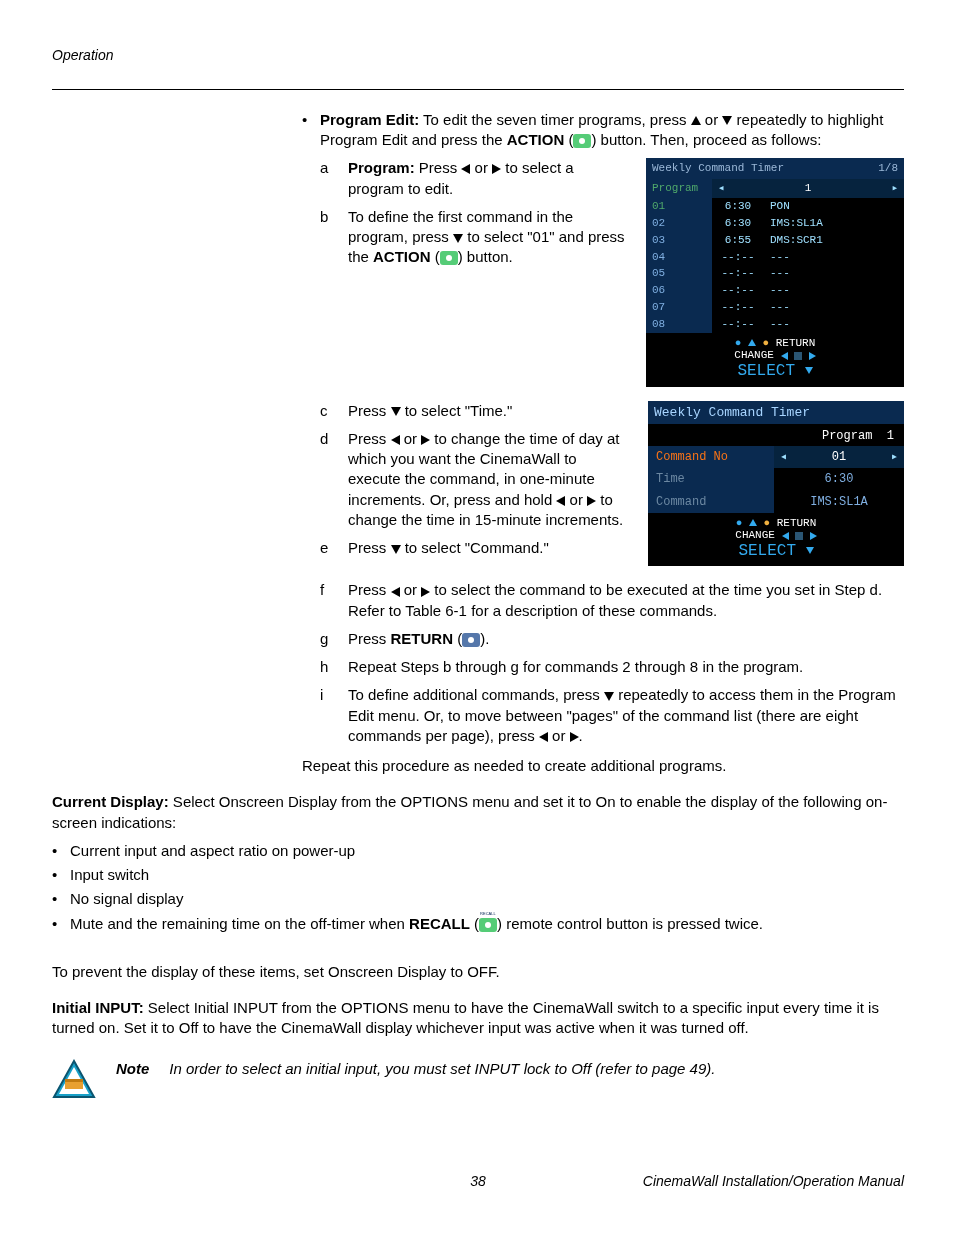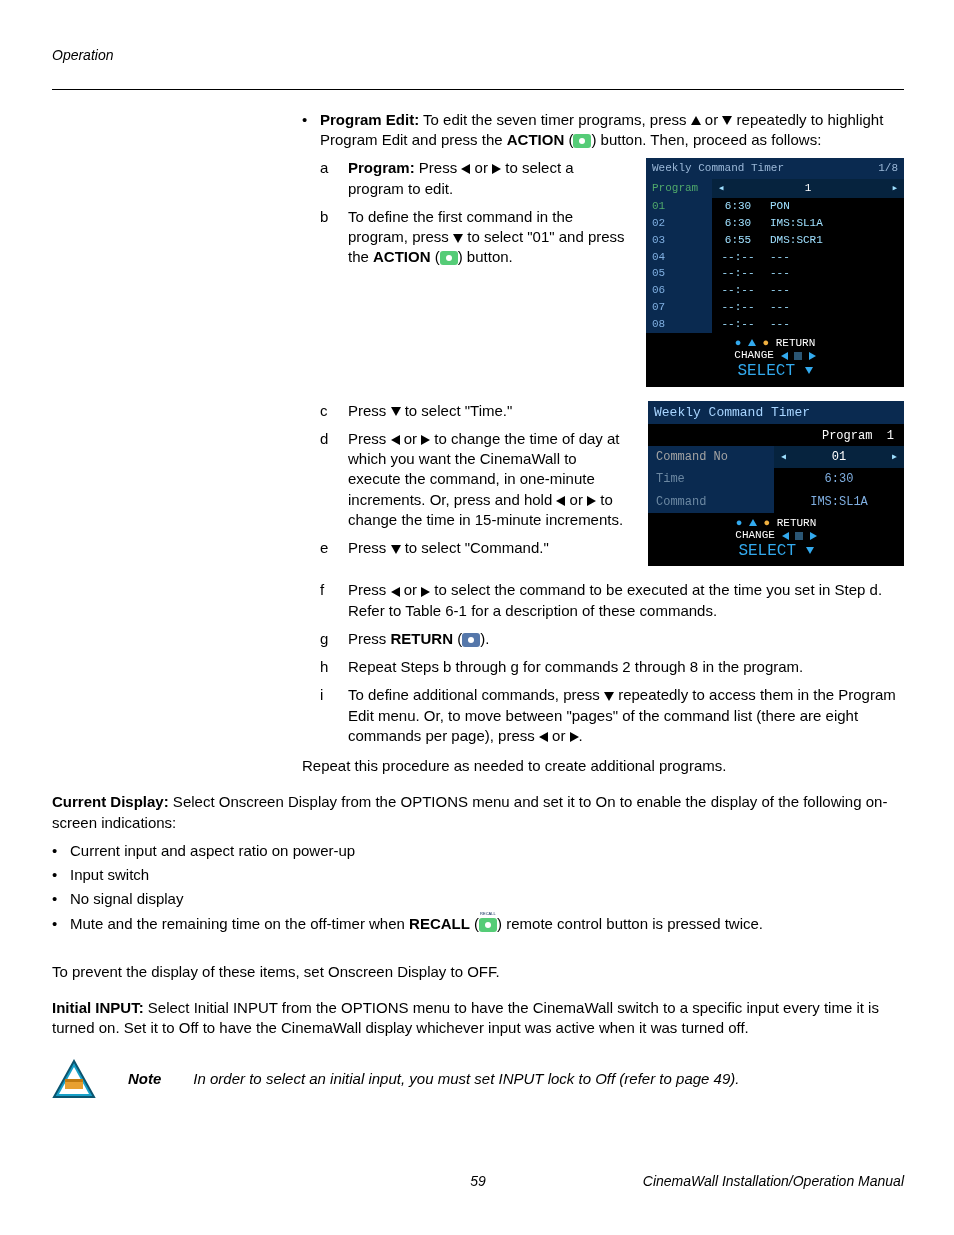--- a/index.html
+++ b/index.html
@@ -48,28 +48,28 @@
   .osd .dot{color:#3ae;}
   .osd .tri-sm-up{display:inline-block;border-left:4px solid transparent;border-right:4px solid transparent;border-bottom:7px solid #3ae;vertical-align:middle;}
   .osd .tri-sm-dn{display:inline-block;border-left:4px solid transparent;border-right:4px solid transparent;border-top:7px solid #3ae;vertical-align:middle;}
   .osd .tri-sm-l{display:inline-block;border-top:4px solid transparent;border-bottom:4px solid transparent;border-right:7px solid #3ae;vertical-align:middle;}
   .osd .tri-sm-r{display:inline-block;border-top:4px solid transparent;border-bottom:4px solid transparent;border-left:7px solid #3ae;vertical-align:middle;}
   .osd .sq{display:inline-block;width:8px;height:8px;background:#2a5573;vertical-align:middle;}
   .osd2{width:256px;font-size:12px;}
   .osd2 .title{font-size:13px;color:#a7d4ff;}
   .osd2 .prog{color:#fff;text-align:right;padding:4px 10px 2px;}
   .osd2 .row2{display:flex;}
-  .osd2 .lab{background:#0a2a50;color:#a3a3a3;width:110px;padding:3px 8px;}
+  .osd2 .lab{background:#0a2a50;color:#f97316;width:110px;padding:3px 8px;}
   .osd2 .lab.dim{color:#6c88a2;}
   .osd2 .val{flex:1;text-align:center;color:#7faee0;padding:3px 0;}
   .osd2 .valsel{flex:1;background:#06233e;color:#fff;display:flex;align-items:center;}
   .osd2 .valsel .c{flex:1;text-align:center;}
   .osd2 .valsel .a{color:#9fe0ff;padding:0 6px;}
   
-  .note{display:flex;align-items:center;gap:32px;margin-top:20px;}
+  .note{display:flex;align-items:flex-start;gap:20px;margin-top:20px;}
   .note .badge{width:44px;height:40px;position:relative;}
   .note .badge svg{width:44px;height:40px;}
   .note .lbl{font-weight:700;font-style:italic;}
   .note .msg{font-style:italic;flex:1;}
   
   .osd1-body{}
   .osd1-body .r{display:flex;}
   .osd1-body .c1{width:54px;background:#0a2a50;color:#7faee0;padding:1px 6px;}
   .osd1-body .c2{width:52px;text-align:center;color:#9fe0ff;padding:1px 0;}
   .osd1-body .c3{flex:1;color:#9fe0ff;padding:1px 6px;}
@@ -303,15 +303,15 @@
         <div class="lbl">Note</div>
         <div class="msg">In order to select an initial input, you must set INPUT lock to Off (refer to page 49).</div>
       </div>
     </div>
 
   </div>
 </div>
 
 <div class="footer">
   <div class="sp"></div>
-  <div class="pg">59</div>
+  <div class="pg">38</div>
   <div class="man">CinemaWall Installation/Operation Manual</div>
 </div>
 
 </body></html>

